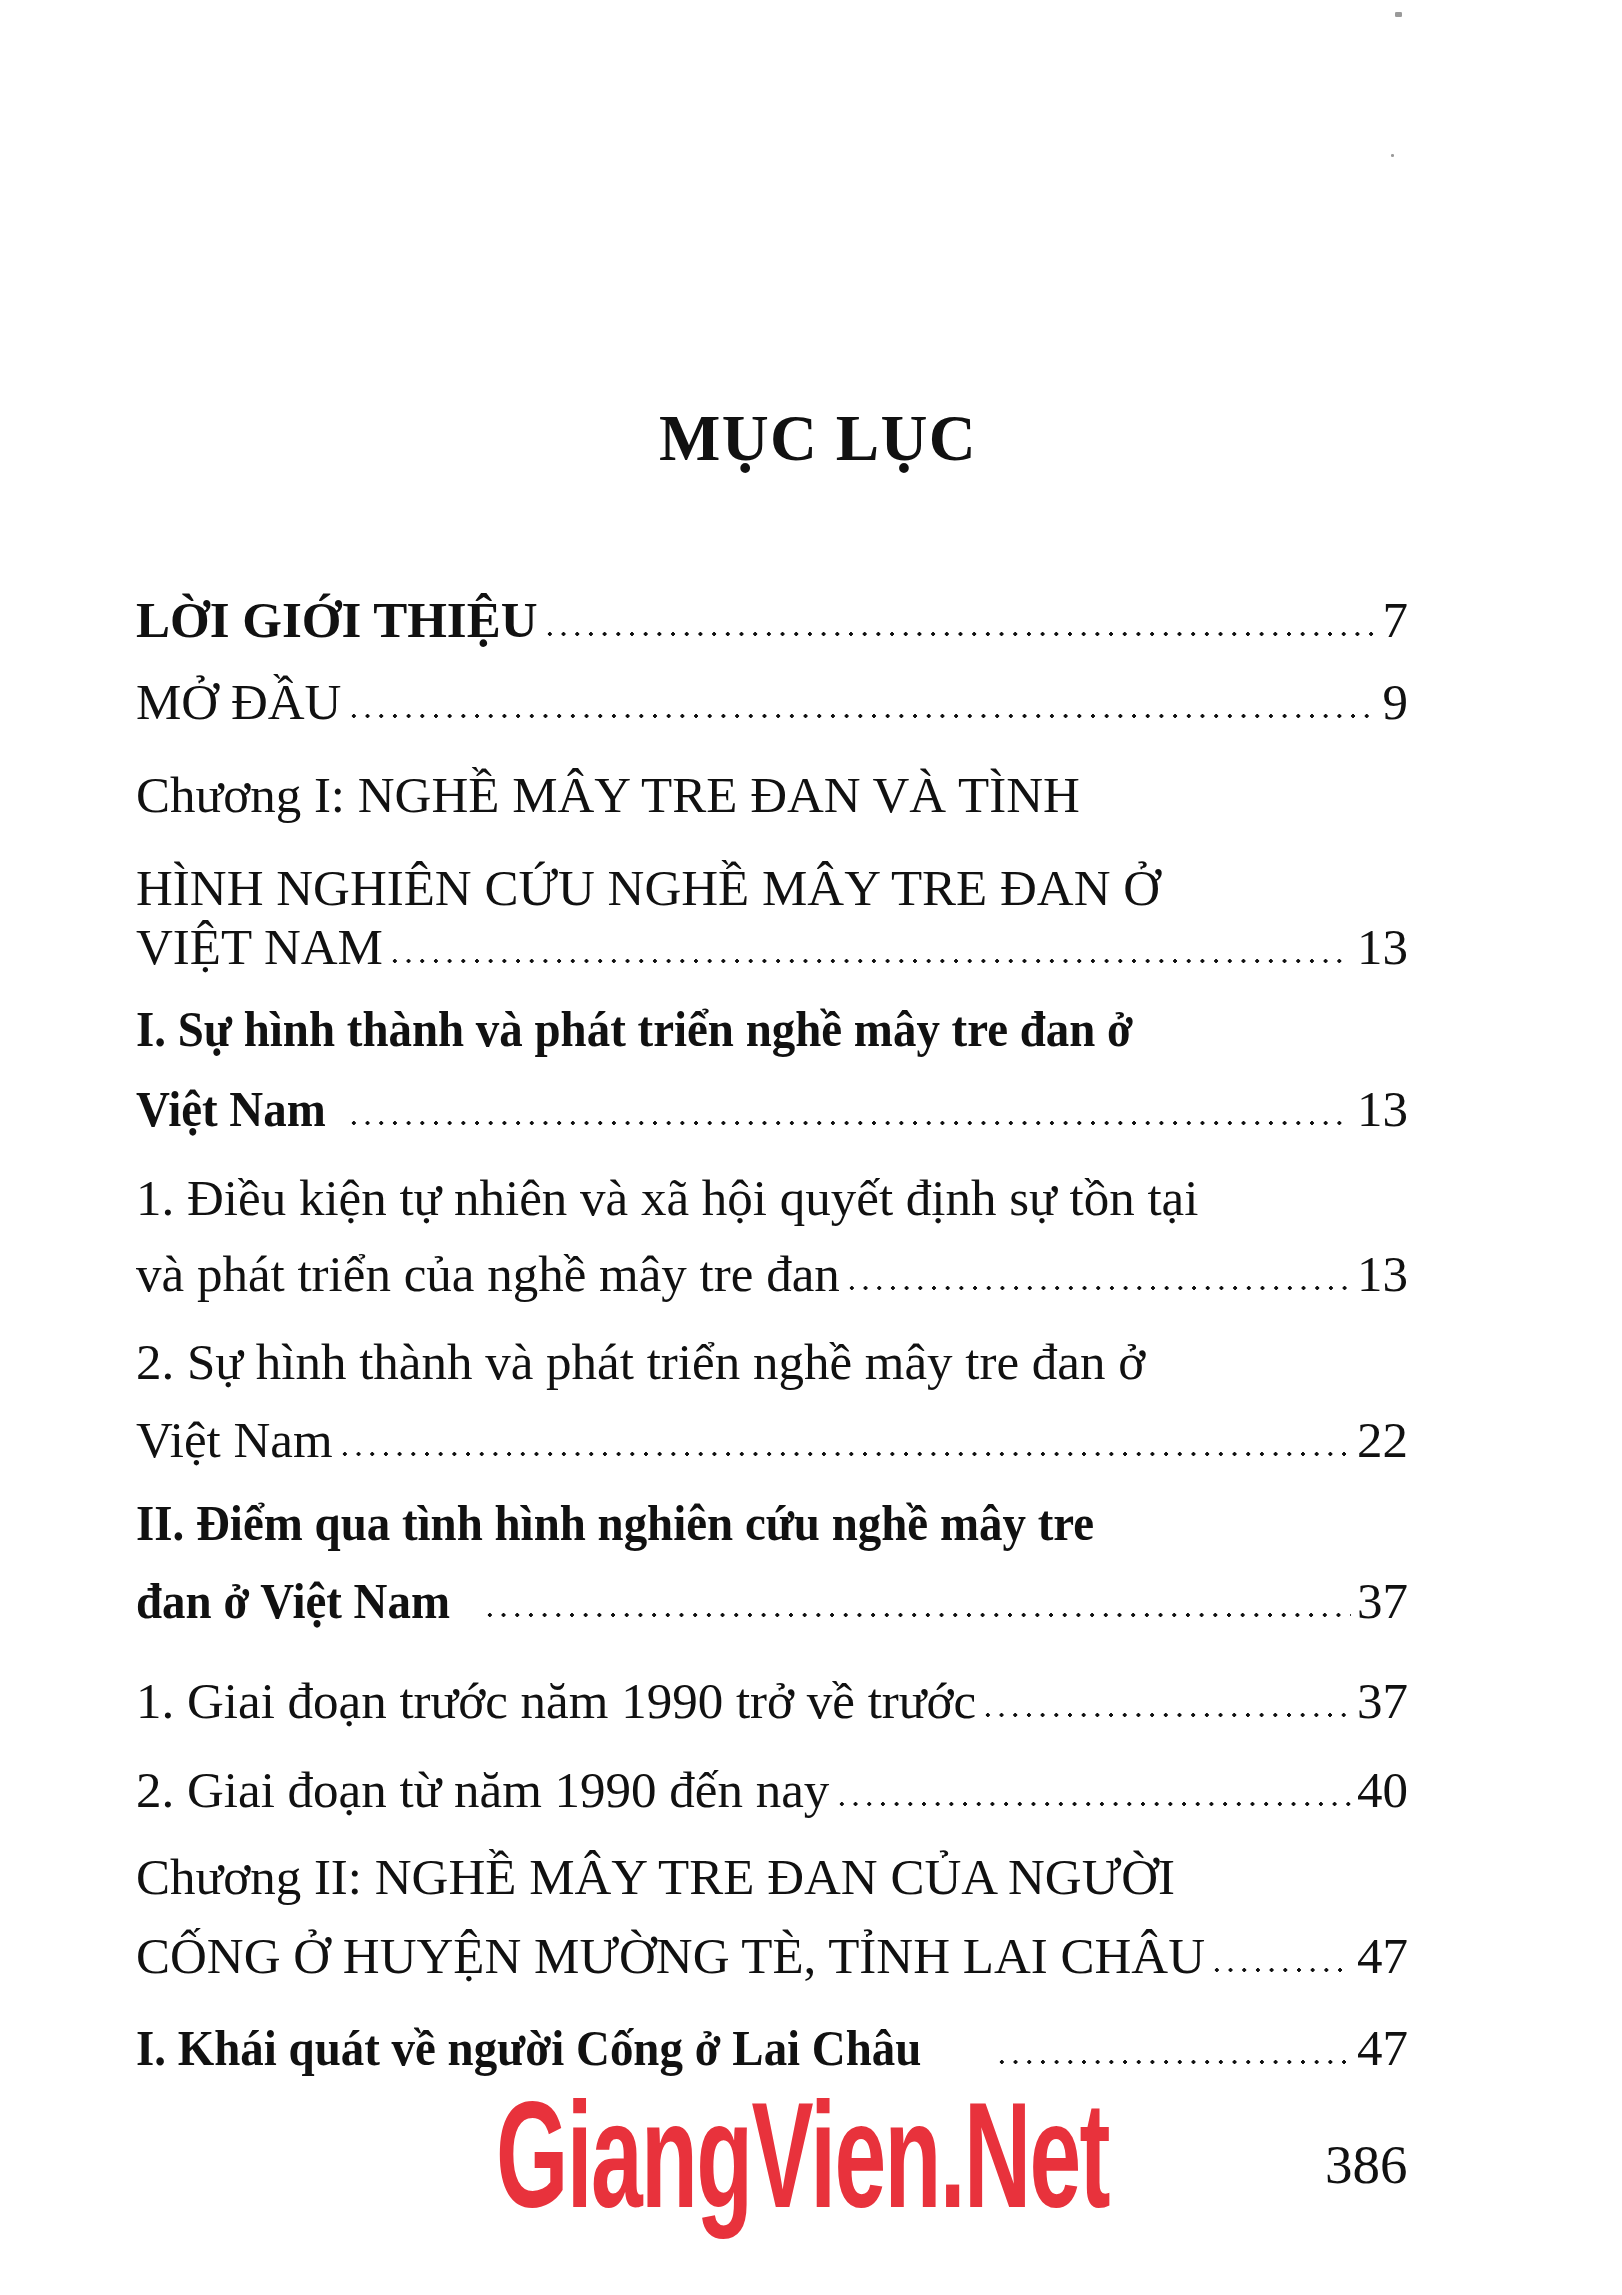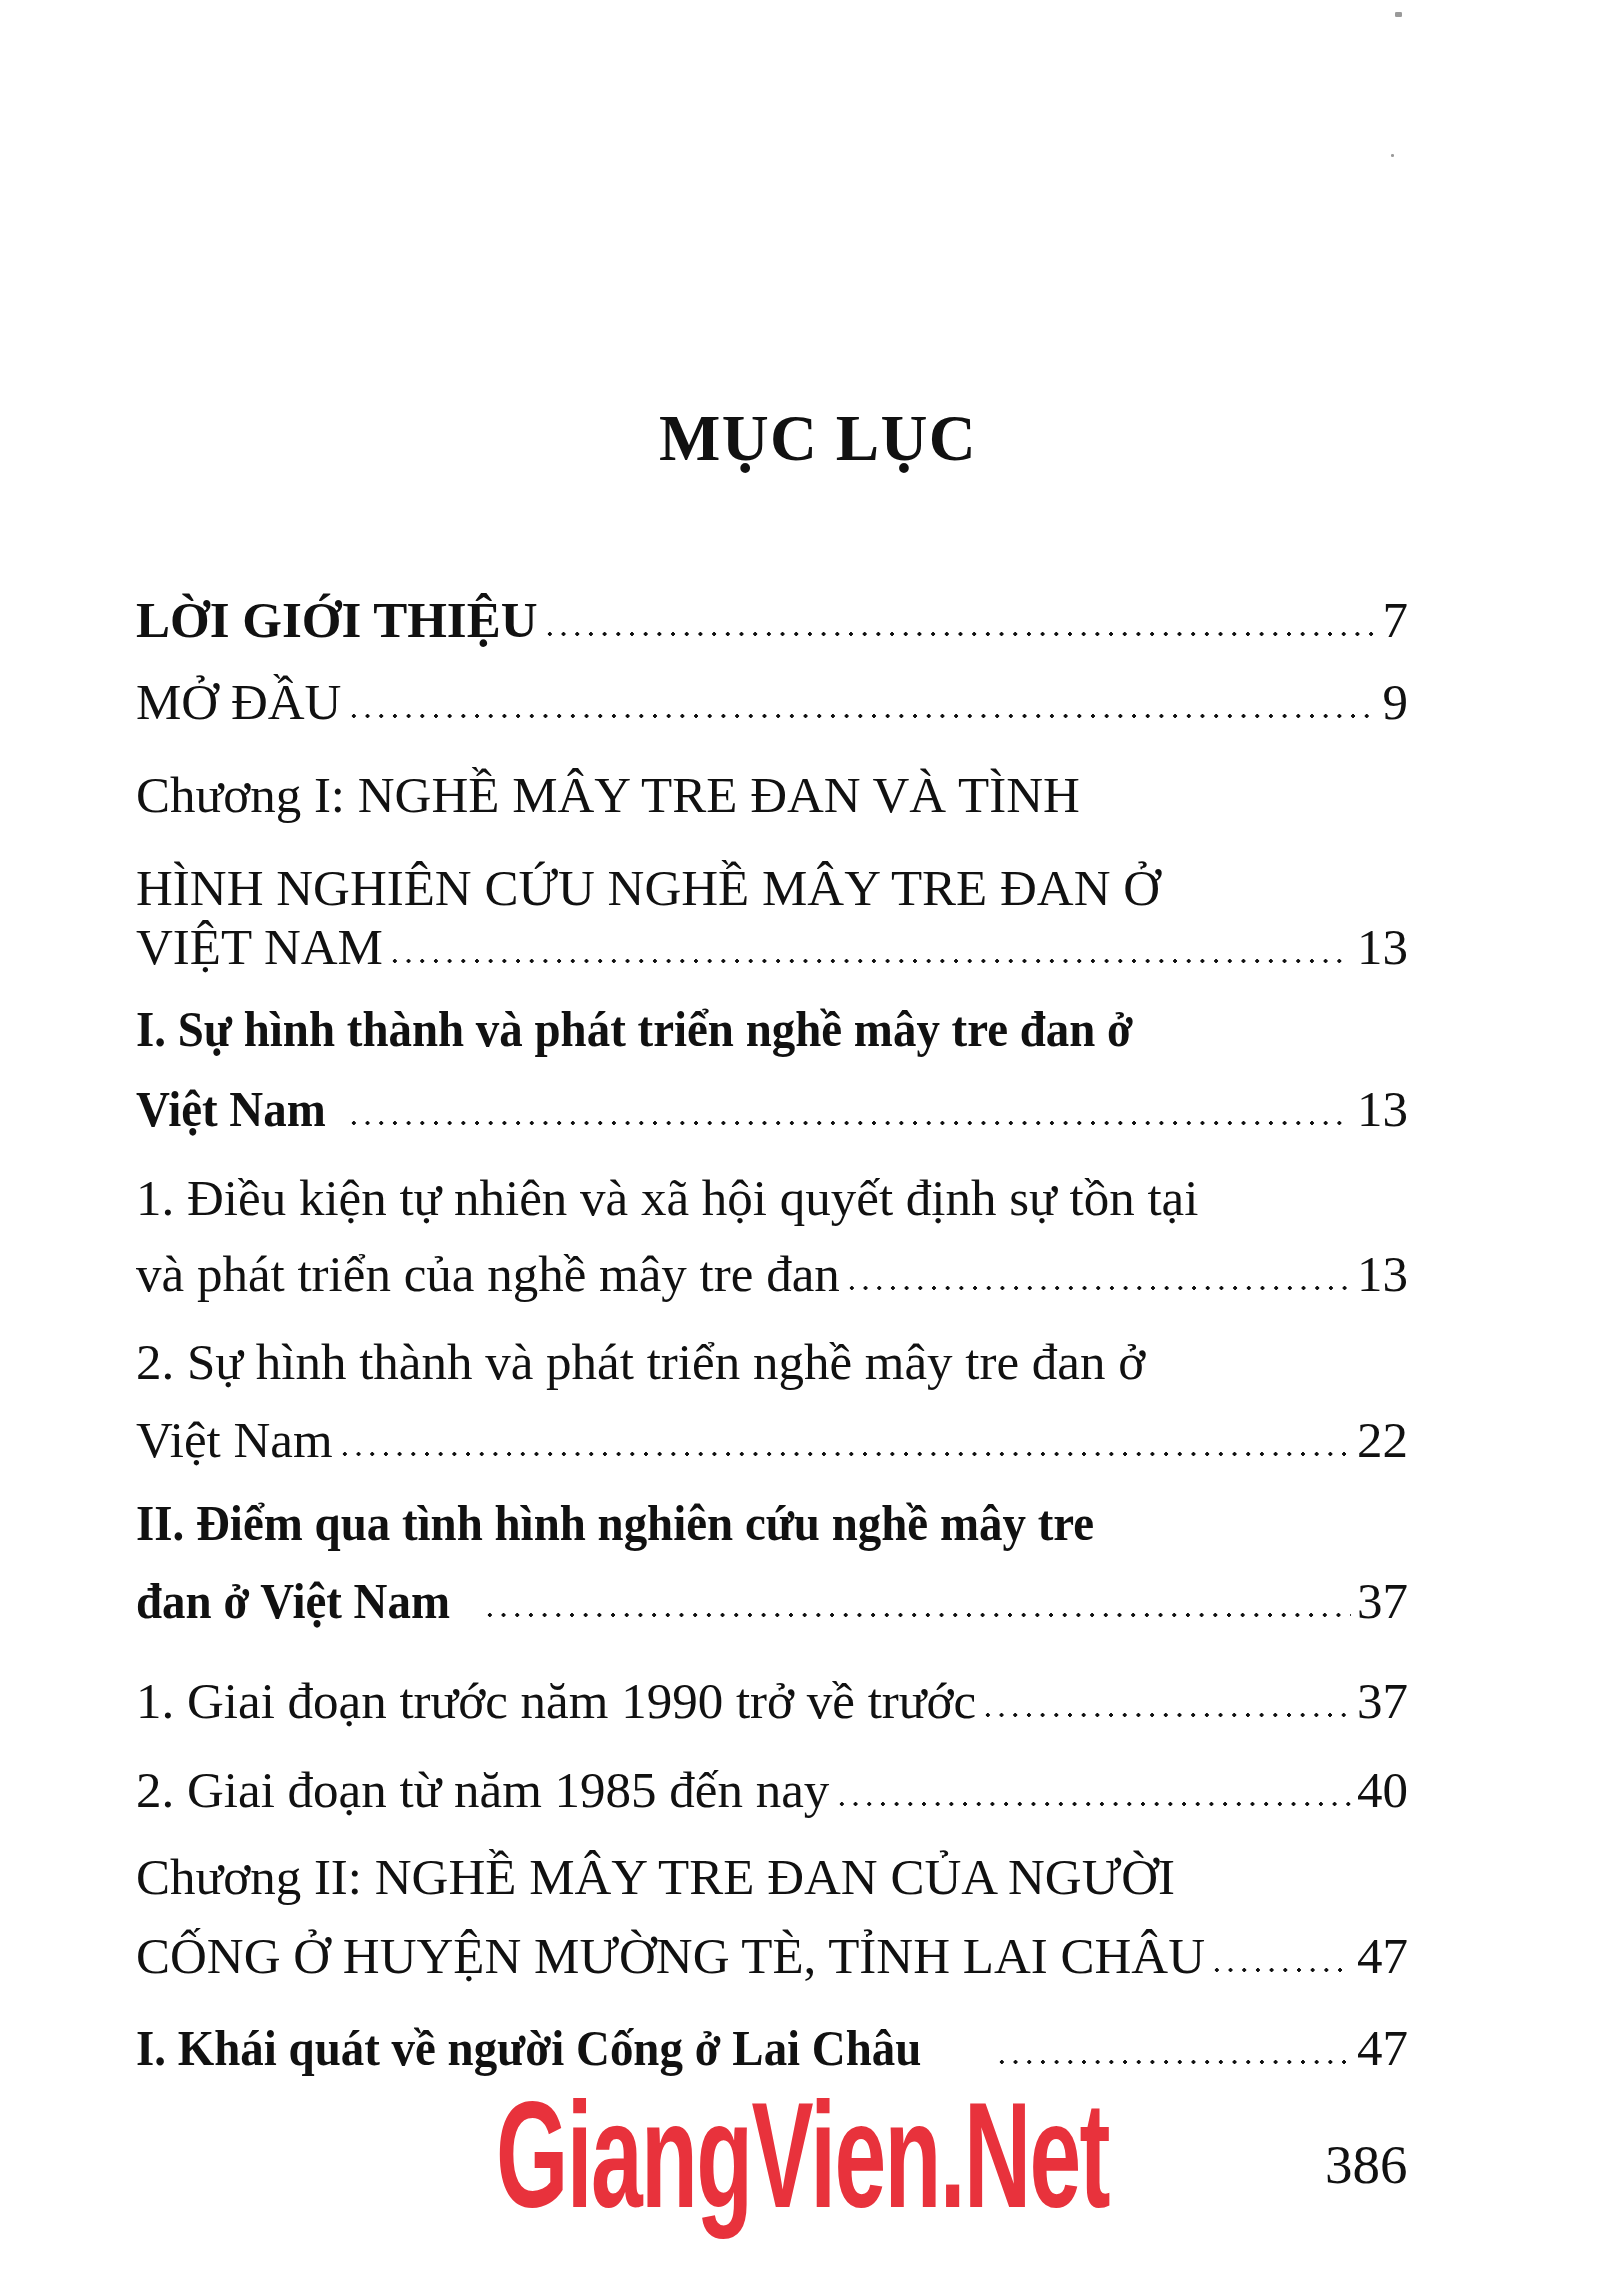--- a/index.html
+++ b/index.html
@@ -94,21 +94,21 @@
     <span class="pnum">37</span>
   </div>
 
   <div class="line" style="top:1675px;">
     <span class="txt">1. Giai đoạn trước năm 1990 trở về trước</span>
     <span class="leader"></span>
     <span class="pnum">37</span>
   </div>
 
   <div class="line" style="top:1764px;">
-    <span class="txt">2. Giai đoạn từ năm 1985 đến nay</span>
+    <span class="txt">2. Giai đoạn từ năm 1990 đến nay</span>
     <span class="leader"></span>
     <span class="pnum">40</span>
   </div>
 
   <div class="line plain" style="top:1851px;">
     <span class="txt">Chương II: NGHỀ MÂY TRE ĐAN CỦA NGƯỜI</span>
   </div>
   <div class="line" style="top:1930px;">
     <span class="txt">CỐNG Ở HUYỆN MƯỜNG TÈ, TỈNH LAI CHÂU</span>
     <span class="leader"></span>

